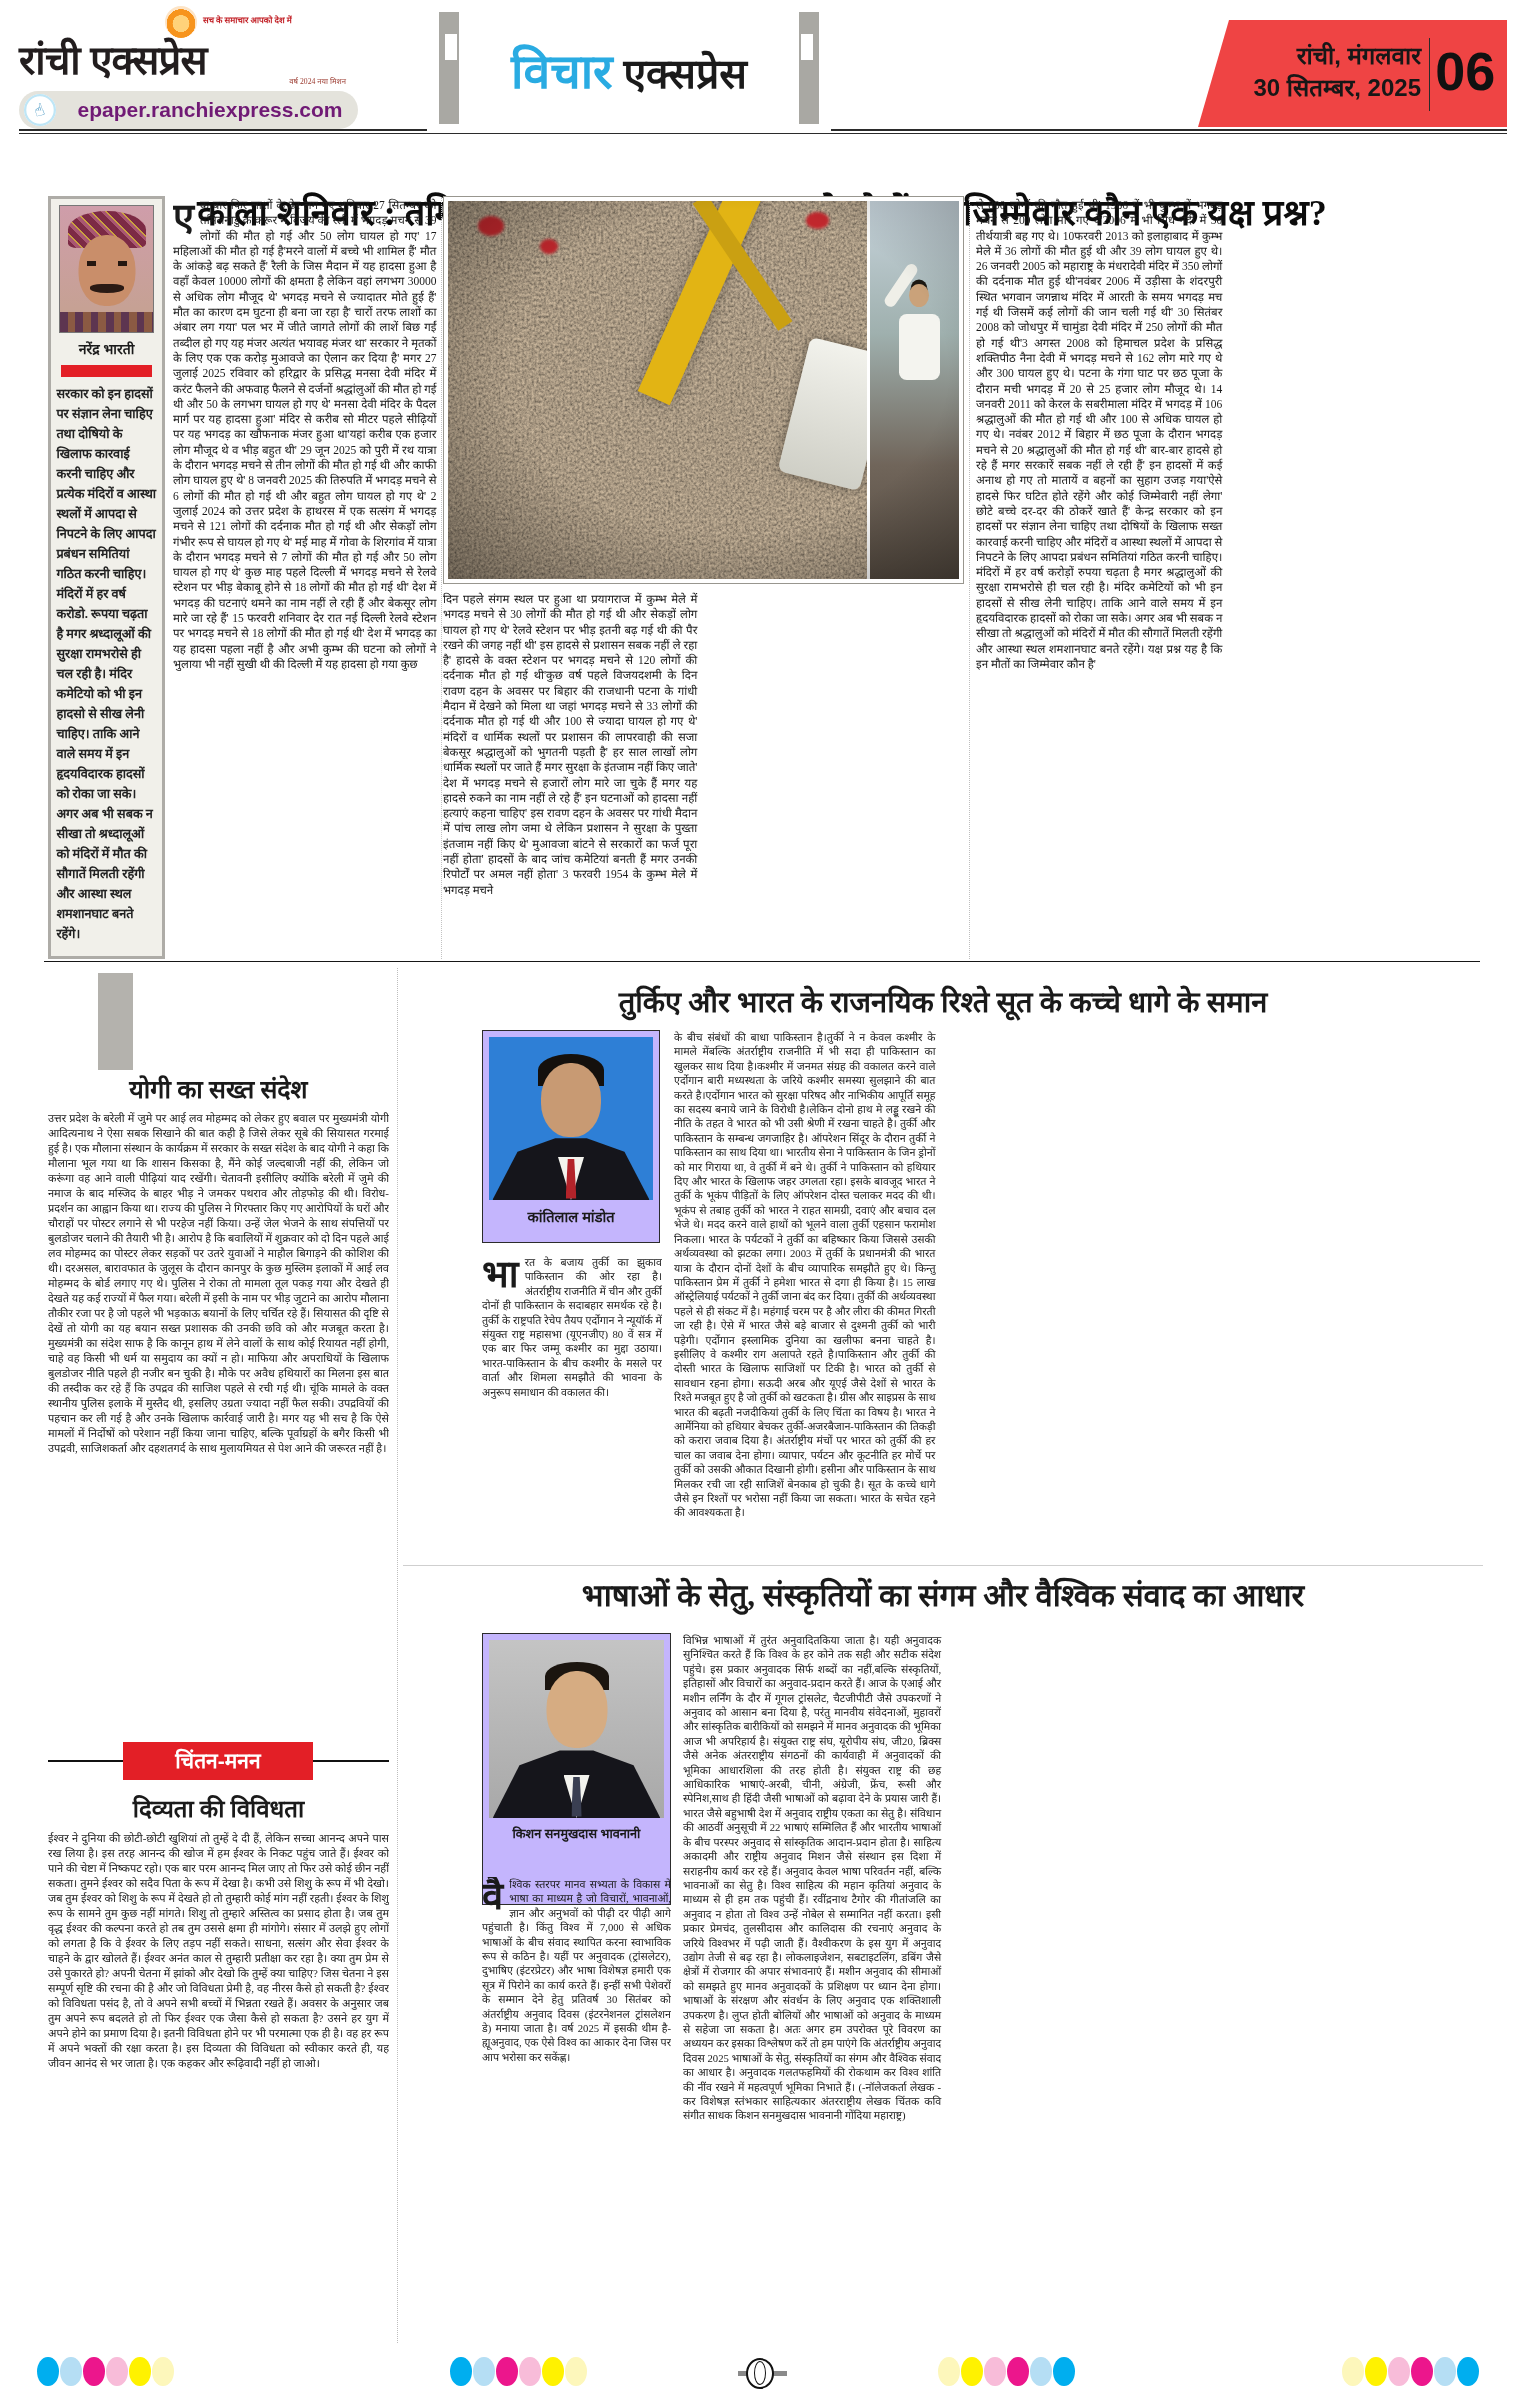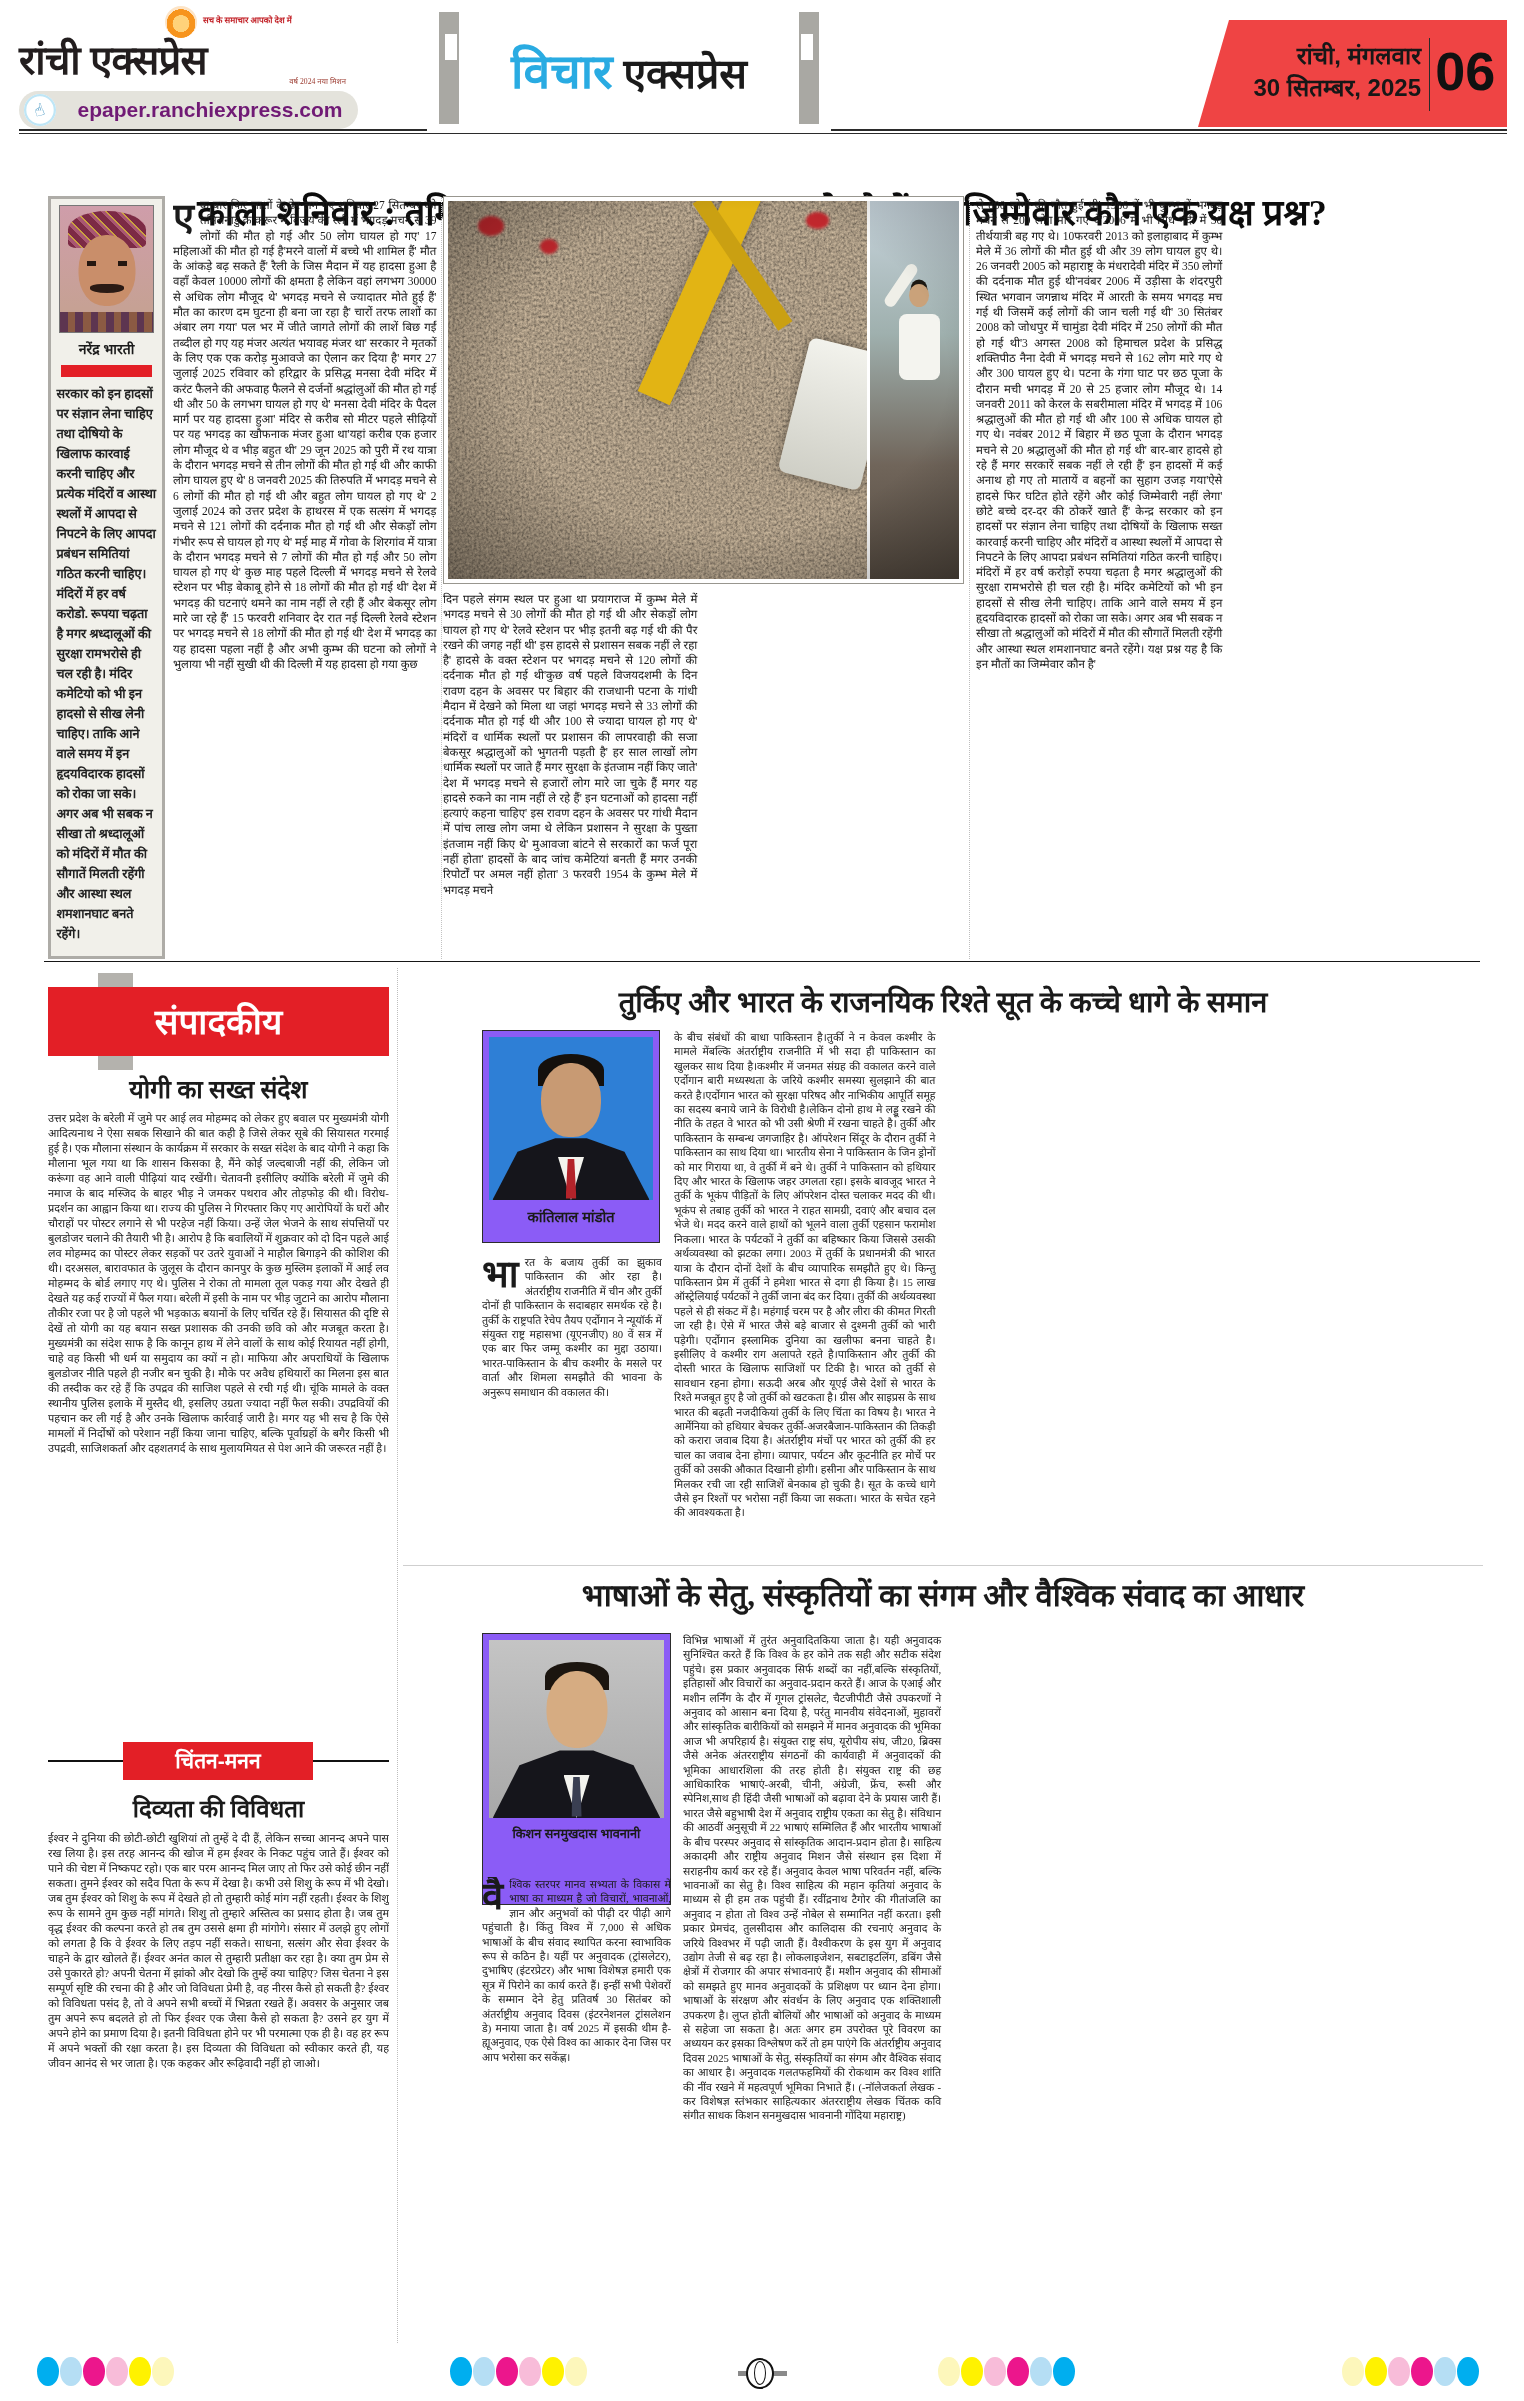--- a/index.html
+++ b/index.html
@@ -81,21 +81,21 @@
   .ed-banner{left:48px;top:987px;width:341px;height:69px;line-height:69px;font-size:35px;}
   .ed-head{left:48px;top:1071px;width:341px;text-align:center;font-weight:800;font-size:25px;}
   .ed-body{left:48px;top:1111px;width:341px;height:609px;font-size:11px;line-height:15px;}
   .ch-line{left:48px;top:1760px;width:341px;border-top:2.3px solid #111;}
   .ch-banner{left:123px;top:1742px;width:190px;height:38px;line-height:38px;font-size:21px;}
   .ch-head{left:48px;top:1791px;width:341px;text-align:center;font-weight:800;font-size:24px;}
   .ch-body{left:48px;top:1831px;width:341px;height:509px;font-size:11px;line-height:15px;}
   .eddiv{left:397px;top:968px;height:1375px;}
   
   .tk-head{left:403px;top:981px;width:1080px;text-align:center;font-weight:800;font-size:29px;white-space:nowrap;}
-  .pframe{border:1.5px solid #2c2c2c;background:#8b5cf6;box-sizing:border-box;padding:6.1px;text-align:center;}
+  .pframe{border:1.5px solid #2c2c2c;background:#c4b5fd;box-sizing:border-box;padding:6.1px;text-align:center;}
   .tk-photo{left:482px;top:1030px;width:178px;height:213px;}
   .pt-k{width:100%;height:163px;background:#2e7fd6;}
   .pt-k .pt-face{top:26px;width:60px;height:74px;background:#c89a73;}
   .pt-hair{position:absolute;left:50%;transform:translateX(-50%);top:17px;width:66px;height:32px;border-radius:50% 50% 0 0;background:#14100d;}
   .pt-suit{position:absolute;bottom:0;left:50%;transform:translateX(-50%);width:96%;height:38%;background:#15151b;
       clip-path:polygon(0 100%,16% 22%,40% 0,60% 0,84% 22%,100% 100%);}
   .pt-shirt{position:absolute;bottom:0;left:50%;transform:translateX(-50%);width:26px;height:43px;background:#f3f3ee;
       clip-path:polygon(0 0,100% 0,50% 100%);}
   .pt-tie{position:absolute;bottom:1.5px;left:50%;transform:translateX(-50%);width:10.7px;height:40px;background:#b3232a;
       clip-path:polygon(20% 0,80% 0,100% 100%,0 100%);}
@@ -205,21 +205,20 @@
 
   <div class="abs body-col lead-un">दिन पहले संगम स्थल पर हुआ था प्रयागराज में कुम्भ मेले में भगदड़ मचने से 30 लोगों की मौत हो गई थी और सेकड़ों लोग घायल हो गए थे' रेलवे स्टेशन पर भीड़ इतनी बढ़ गई थी की पैर रखने की जगह नहीं थी' इस हादसे से प्रशासन सबक नहीं ले रहा है' हादसे के वक्त स्टेशन पर भगदड़ मचने से 120 लोगों की दर्दनाक मौत हो गई थी'कुछ वर्ष पहले विजयदशमी के दिन रावण दहन के अवसर पर बिहार की राजधानी पटना के गांधी मैदान में देखने को मिला था जहां भगदड़ मचने से 33 लोगों की दर्दनाक मौत हो गई थी और 100 से ज्यादा घायल हो गए थे' मंदिरों व धार्मिक स्थलों पर प्रशासन की लापरवाही की सजा बेकसूर श्रद्धालुओं को भुगतनी पड़ती है' हर साल लाखों लोग धार्मिक स्थलों पर जाते हैं मगर सुरक्षा के इंतजाम नहीं किए जाते' देश में भगदड़ मचने से हजारों लोग मारे जा चुके हैं मगर यह हादसे रुकने का नाम नहीं ले रहे हैं' इन घटनाओं को हादसा नहीं हत्याएं कहना चाहिए' इस रावण दहन के अवसर पर गांधी मैदान में पांच लाख लोग जमा थे लेकिन प्रशासन ने सुरक्षा के पुख्ता इंतजाम नहीं किए थे' मुआवजा बांटने से सरकारों का फर्ज पूरा नहीं होता' हादसों के बाद जांच कमेटियां बनती हैं मगर उनकी रिपोर्टों पर अमल नहीं होता' 3 फरवरी 1954 के कुम्भ मेले में भगदड़ मचने</div>
 
   <span class="abs vdiv" style="left:969px;top:198px;height:761px;"></span>
 
   <div class="abs body-col lead-rt">से 800 लोगों की मौत हुई थी' 1986 में भी कुम्भ में भगदड़ मचने से 200 लोग मारे गए थे'2006 में भी सिंध नदी में 50 तीर्थयात्री बह गए थे। 10फरवरी 2013 को इलाहाबाद में कुम्भ मेले में 36 लोगों की मौत हुई थी और 39 लोग घायल हुए थे। 26 जनवरी 2005 को महाराष्ट्र के मंधरादेवी मंदिर में 350 लोगों की दर्दनाक मौत हुई थी'नवंबर 2006 में उड़ीसा के शंदरपुरी स्थित भगवान जगन्नाथ मंदिर में आरती के समय भगदड़ मच गई थी जिसमें कई लोगों की जान चली गई थी' 30 सितंबर 2008 को जोधपुर में चामुंडा देवी मंदिर में 250 लोगों की मौत हो गई थी'3 अगस्त 2008 को हिमाचल प्रदेश के प्रसिद्ध शक्तिपीठ नैना देवी में भगदड़ मचने से 162 लोग मारे गए थे और 300 घायल हुए थे। पटना के गंगा घाट पर छठ पूजा के दौरान मची भगदड़ में 20 से 25 हजार लोग मौजूद थे। 14 जनवरी 2011 को केरल के सबरीमाला मंदिर में भगदड़ में 106 श्रद्धालुओं की मौत हो गई थी और 100 से अधिक घायल हो गए थे। नवंबर 2012 में बिहार में छठ पूजा के दौरान भगदड़ मचने से 20 श्रद्धालुओं की मौत हो गई थी' बार-बार हादसे हो रहे हैं मगर सरकारें सबक नहीं ले रही हैं' इन हादसों में कई अनाथ हो गए तो मातायें व बहनों का सुहाग उजड़ गया'ऐसे हादसे फिर घटित होते रहेंगे और कोई जिम्मेवारी नहीं लेगा' छोटे बच्चे दर-दर की ठोकरें खाते हैं' केन्द्र सरकार को इन हादसों पर संज्ञान लेना चाहिए तथा दोषियों के खिलाफ सख्त कारवाई करनी चाहिए और मंदिरों व आस्था स्थलों में आपदा से निपटने के लिए आपदा प्रबंधन समितियां गठित करनी चाहिए। मंदिरों में हर वर्ष करोड़ों रुपया चढ़ता है मगर श्रद्धालुओं की सुरक्षा रामभरोसे ही चल रही है। मंदिर कमेटियों को भी इन हादसों से सीख लेनी चाहिए। ताकि आने वाले समय में इन हृदयविदारक हादसों को रोका जा सके। अगर अब भी सबक न सीखा तो श्रद्धालुओं को मंदिरों में मौत की सौगातें मिलती रहेंगी और आस्था स्थल शमशानघाट बनते रहेंगे। यक्ष प्रश्न यह है कि इन मौतों का जिम्मेवार कौन है'</div>
 
   <div class="abs midrule"></div>
 
   <span class="abs ed-brk"></span>
-  <div class="abs banner ed-banner">संपादकीय</div>
   <div class="abs ed-head">योगी का सख्त संदेश</div>
   <div class="abs body-col ed-body" style="font-size:11px;">उत्तर प्रदेश के बरेली में जुमे पर आई लव मोहम्मद को लेकर हुए बवाल पर मुख्यमंत्री योगी आदित्यनाथ ने ऐसा सबक सिखाने की बात कही है जिसे लेकर सूबे की सियासत गरमाई हुई है। एक मौलाना संस्थान के कार्यक्रम में सरकार के सख्त संदेश के बाद योगी ने कहा कि मौलाना भूल गया था कि शासन किसका है, मैंने कोई जल्दबाजी नहीं की, लेकिन जो करूंगा वह आने वाली पीढ़ियां याद रखेंगी। चेतावनी इसीलिए क्योंकि बरेली में जुमे की नमाज के बाद मस्जिद के बाहर भीड़ ने जमकर पथराव और तोड़फोड़ की थी। विरोध-प्रदर्शन का आह्वान किया था। राज्य की पुलिस ने गिरफ्तार किए गए आरोपियों के घरों और चौराहों पर पोस्टर लगाने से भी परहेज नहीं किया। उन्हें जेल भेजने के साथ संपत्तियों पर बुलडोजर चलाने की तैयारी भी है। आरोप है कि बवालियों में शुक्रवार को दो दिन पहले आई लव मोहम्मद का पोस्टर लेकर सड़कों पर उतरे युवाओं ने माहौल बिगाड़ने की कोशिश की थी। दरअसल, बारावफात के जुलूस के दौरान कानपुर के कुछ मुस्लिम इलाकों में आई लव मोहम्मद के बोर्ड लगाए गए थे। पुलिस ने रोका तो मामला तूल पकड़ गया और देखते ही देखते यह कई राज्यों में फैल गया। बरेली में इसी के नाम पर भीड़ जुटाने का आरोप मौलाना तौकीर रजा पर है जो पहले भी भड़काऊ बयानों के लिए चर्चित रहे हैं। सियासत की दृष्टि से देखें तो योगी का यह बयान सख्त प्रशासक की उनकी छवि को और मजबूत करता है। मुख्यमंत्री का संदेश साफ है कि कानून हाथ में लेने वालों के साथ कोई रियायत नहीं होगी, चाहे वह किसी भी धर्म या समुदाय का क्यों न हो। माफिया और अपराधियों के खिलाफ बुलडोजर नीति पहले ही नजीर बन चुकी है। मौके पर अवैध हथियारों का मिलना इस बात की तस्दीक कर रहे हैं कि उपद्रव की साजिश पहले से रची गई थी। चूंकि मामले के वक्त स्थानीय पुलिस इलाके में मुस्तैद थी, इसलिए उग्रता ज्यादा नहीं फैल सकी। उपद्रवियों की पहचान कर ली गई है और उनके खिलाफ कार्रवाई जारी है। मगर यह भी सच है कि ऐसे मामलों में निर्दोषों को परेशान नहीं किया जाना चाहिए, बल्कि पूर्वाग्रहों के बगैर किसी भी उपद्रवी, साजिशकर्ता और दहशतगर्द के साथ मुलायमियत से पेश आने की जरूरत नहीं है।</div>
 
   <span class="abs ch-line"></span>
   <div class="abs banner ch-banner">चिंतन-मनन</div>
   <div class="abs ch-head">दिव्यता की विविधता</div>
   <div class="abs body-col ch-body" style="font-size:11px;">ईश्वर ने दुनिया की छोटी-छोटी खुशियां तो तुम्हें दे दी हैं, लेकिन सच्चा आनन्द अपने पास रख लिया है। इस तरह आनन्द की खोज में हम ईश्वर के निकट पहुंच जाते हैं। ईश्वर को पाने की चेष्टा में निष्कपट रहो। एक बार परम आनन्द मिल जाए तो फिर उसे कोई छीन नहीं सकता। तुमने ईश्वर को सदैव पिता के रूप में देखा है। कभी उसे शिशु के रूप में भी देखो। जब तुम ईश्वर को शिशु के रूप में देखते हो तो तुम्हारी कोई मांग नहीं रहती। ईश्वर के शिशु रूप के सामने तुम कुछ नहीं मांगते। शिशु तो तुम्हारे अस्तित्व का प्रसाद होता है। जब तुम वृद्ध ईश्वर की कल्पना करते हो तब तुम उससे क्षमा ही मांगोगे। संसार में उलझे हुए लोगों को लगता है कि वे ईश्वर के लिए तड़प नहीं सकते। साधना, सत्संग और सेवा ईश्वर के चाहने के द्वार खोलते हैं। ईश्वर अनंत काल से तुम्हारी प्रतीक्षा कर रहा है। क्या तुम प्रेम से उसे पुकारते हो? अपनी चेतना में झांको और देखो कि तुम्हें क्या चाहिए? जिस चेतना ने इस सम्पूर्ण सृष्टि की रचना की है और जो विविधता प्रेमी है, वह नीरस कैसे हो सकती है? ईश्वर को विविधता पसंद है, तो वे अपने सभी बच्चों में भिन्नता रखते हैं। अवसर के अनुसार जब तुम अपने रूप बदलते हो तो फिर ईश्वर एक जैसा कैसे हो सकता है? उसने हर युग में अपने होने का प्रमाण दिया है। इतनी विविधता होने पर भी परमात्मा एक ही है। वह हर रूप में अपने भक्तों की रक्षा करता है। इस दिव्यता की विविधता को स्वीकार करते ही, यह जीवन आनंद से भर जाता है। एक कहकर और रूढ़िवादी नहीं हो जाओ।</div>
 
   <span class="abs vdiv eddiv"></span>
 

